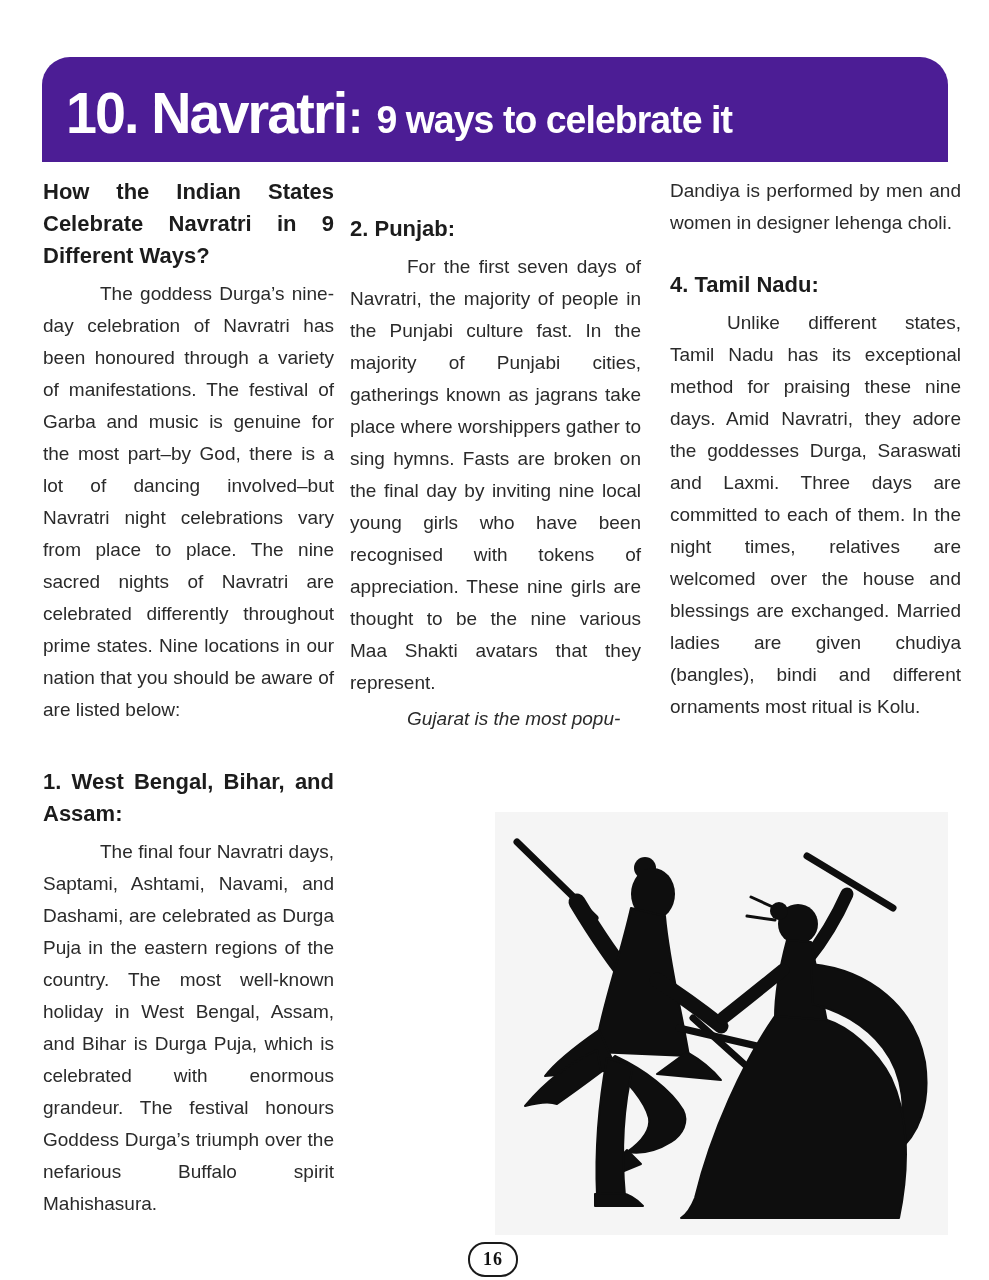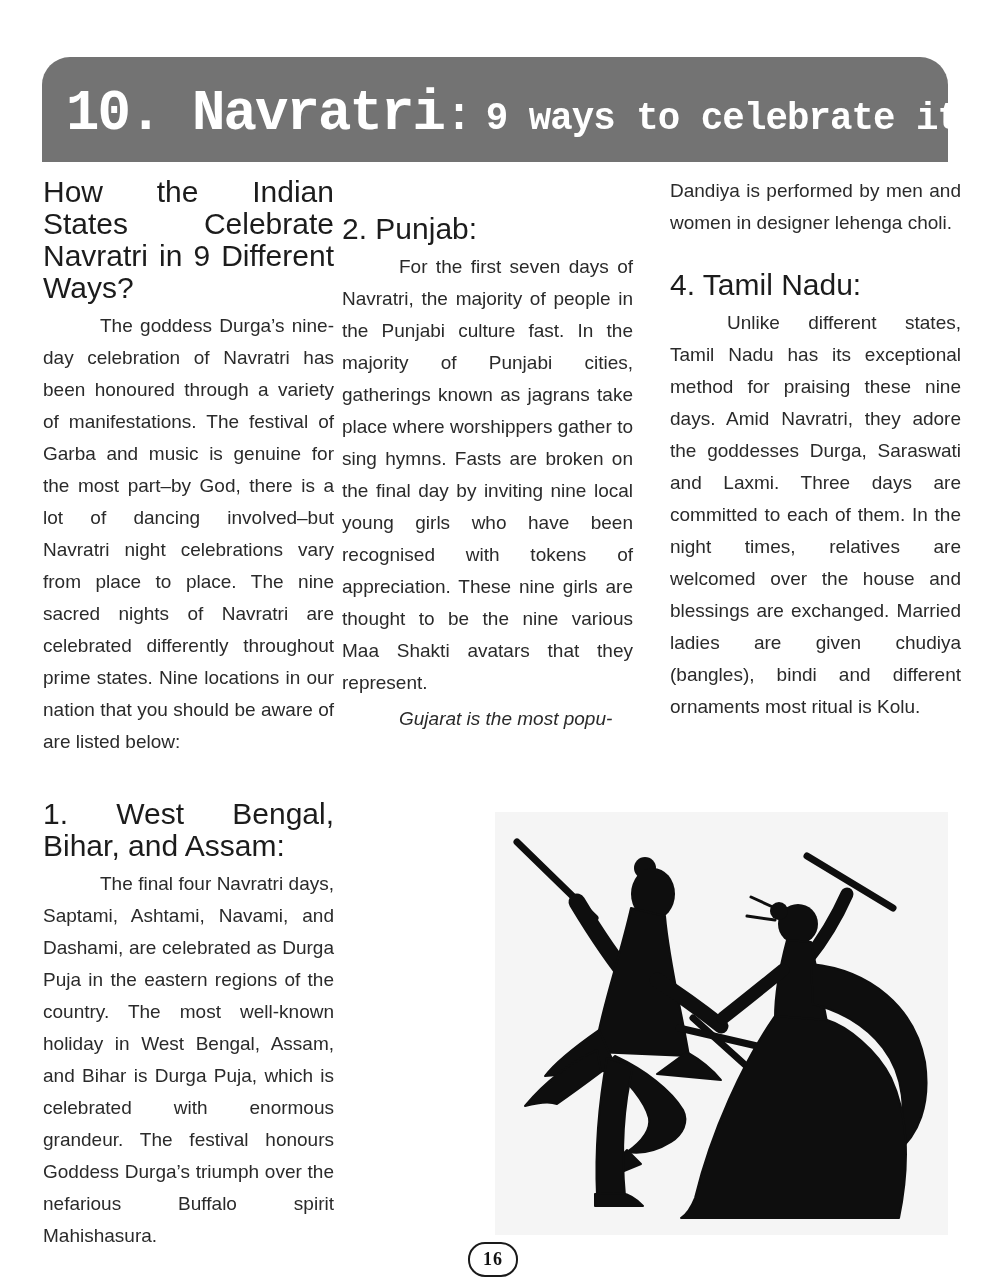--- a/index.html
+++ b/index.html
@@ -12,28 +12,27 @@
     background: #ffffff;
     overflow: hidden;
     margin: 0 auto;
   }
 
   
   .banner {
     position: absolute;
     left: 42px; top: 57px;
     width: 906px; height: 105px;
-    background: #737373;
+    background: #4c1d95;
     border-radius: 28px 28px 0 0;
     display: flex;
     align-items: flex-end;
     padding: 0 0 16px 24px;
     color: #ffffff;
     transform-origin: left bottom;
-    font-family: Liberation Mono, monospace;
   }
   .banner .title-line {
     display: flex;
     align-items: baseline;
     transform: scaleX(0.96);
     transform-origin: left bottom;
     white-space: nowrap;
   }
   .title-main {
     font-size: 58px;
@@ -54,27 +53,27 @@
   
   .col {
     position: absolute;
     width: 291px;
     color: #2a2a2a;
     font-size: 19px;
     line-height: 32px;
     text-align: justify;
   }
   .col1 { left: 43px;  top: 176px; }
-  .col2 { left: 342px; top: 213px; }
+  .col2 { left: 350px; top: 213px; }
   .col3 { left: 670px; top: 175px; }
 
   h2 {
-    font-size: 30px;
+    font-size: 22px;
     line-height: 32px;
-    font-weight: normal;
+    font-weight: bold;
     color: #1c1c1c;
     text-align: justify;
   }
   .para { text-indent: 57px; margin-top: 6px; }
   .para.no-indent { text-indent: 0; }
   .mt-lg { margin-top: 40px; }
   .mt-md { margin-top: 28px; }
   .mt-tamil { margin-top: 30px; }
   .lead-line { text-indent: 57px; margin-top: 4px; white-space: nowrap; font-style: italic; }
   .narrow-wrap {

